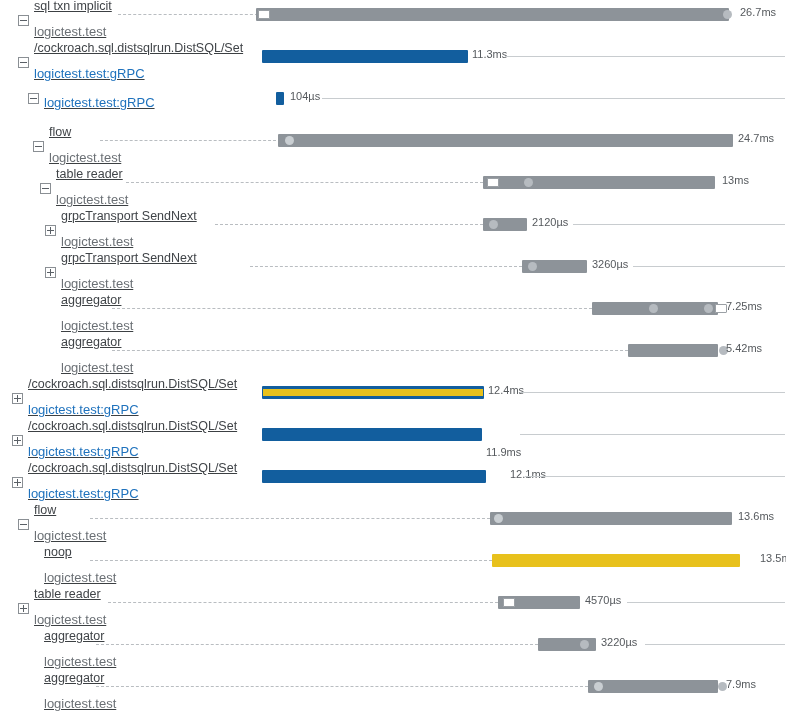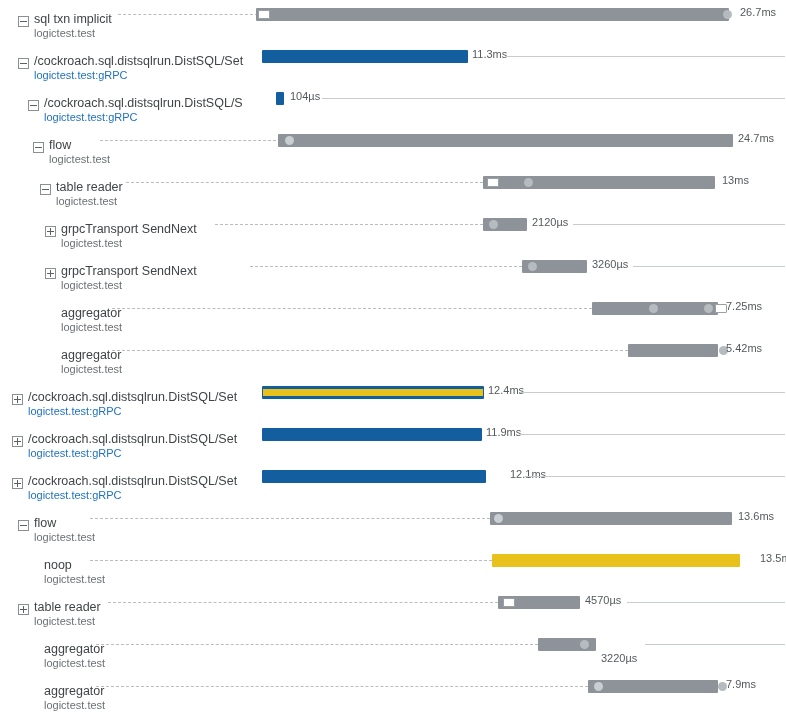--- a/index.html
+++ b/index.html
@@ -21,23 +21,24 @@
   }
   .row {
     position: absolute;
     left: 0;
     width: 786px;
     height: 42px;
     box-sizing: border-box;
   }
   .label-block {
     position: absolute;
-    top: 13px;
+    top: 0;
     display: flex;
-    align-items: flex-start;
+    align-items: center;
+    text-decoration: underline;
   }
   .toggle {
     width: 11px;
     height: 11px;
     border: 1px solid #8a8f94;
     background: #ffffff;
     position: relative;
     margin-top: 3px;
     margin-right: 5px;
     flex: 0 0 auto;
@@ -70,23 +71,23 @@
     display: flex;
     flex-direction: column;
     line-height: 1.05;
   }
   .op-name {
     font-size: 12.5px;
     color: #404448;
     white-space: nowrap;
   }
   .svc-name {
-    font-size: 11px;
+    font-size: 13px;
     color: #6b7075;
-    margin-top: 2px;
+    margin-top: 12px;
     white-space: nowrap;
   }
   .svc-name.link {
     color: #1f72bd;
   }
   .leader {
     position: absolute;
     height: 0;
     border-top: 1px dashed #b9bdc1;
     top: 14px;
@@ -169,21 +170,20 @@
         </div>
       </div>
       <div class="bar blue" style="left: 262px; width: 206px;"></div>
       <div class="dur" style="left: 472px;">11.3ms</div>
       <div class="leader solid" style="left: 505px; width: 280px;"></div>
     </div>
     <div class="row" style="top: 84px;">
       <div class="label-block" style="left: 28px;">
         <span class="toggle "></span>
         <div class="texts">
-          <div class="op-name">/cockroach.sql.distsqlrun.DistSQL/S</div>
           <div class="svc-name link">logictest.test:gRPC</div>
         </div>
       </div>
       <div class="bar blue" style="left: 276px; width: 8px;"></div>
       <div class="dur" style="left: 290px; text-align: right;">104µs</div>
       <div class="leader solid" style="left: 322px; width: 463px;"></div>
     </div>
     <div class="row" style="top: 126px;">
       <div class="label-block" style="left: 33px;">
         <span class="toggle "></span>
@@ -283,21 +283,21 @@
     </div>
     <div class="row" style="top: 420px;">
       <div class="label-block" style="left: 12px;">
         <span class="toggle plus"></span>
         <div class="texts">
           <div class="op-name">/cockroach.sql.distsqlrun.DistSQL/Set</div>
           <div class="svc-name link">logictest.test:gRPC</div>
         </div>
       </div>
       <div class="bar blue" style="left: 262px; width: 220px;"></div>
-      <div class="dur" style="left: 486px;">11.9ms</div>
+      <div class="dur" style="left: 486px; margin-top: 20px;">11.9ms</div>
       <div class="leader solid" style="left: 520px; width: 265px;"></div>
     </div>
     <div class="row" style="top: 462px;">
       <div class="label-block" style="left: 12px;">
         <span class="toggle plus"></span>
         <div class="texts">
           <div class="op-name">/cockroach.sql.distsqlrun.DistSQL/Set</div>
           <div class="svc-name link">logictest.test:gRPC</div>
         </div>
       </div>
@@ -348,21 +348,21 @@
       <div class="label-block" style="left: 28px;">
         <span class="toggle none"></span>
         <div class="texts">
           <div class="op-name">aggregator</div>
           <div class="svc-name">logictest.test</div>
         </div>
       </div>
       <div class="leader" style="left: 96px; width: 442px;"></div>
       <div class="bar grey" style="left: 538px; width: 58px;"></div>
       <div class="tick dot" style="left: 580px;"></div>
-      <div class="dur" style="left: 601px; margin-top: 16px;">3220µs</div>
+      <div class="dur" style="left: 601px;">3220µs</div>
       <div class="leader solid" style="left: 645px; width: 140px;"></div>
     </div>
     <div class="row" style="top: 672px;">
       <div class="label-block" style="left: 28px;">
         <span class="toggle none"></span>
         <div class="texts">
           <div class="op-name">aggregator</div>
           <div class="svc-name">logictest.test</div>
         </div>
       </div>

